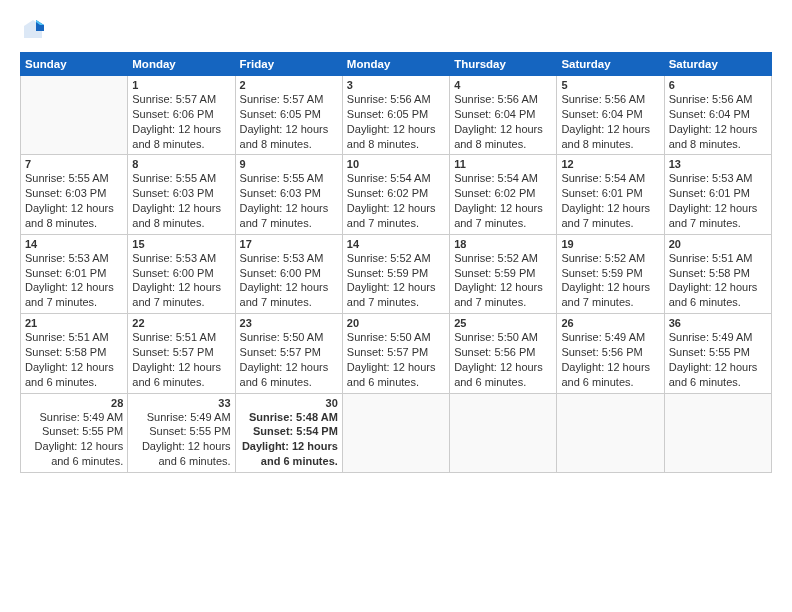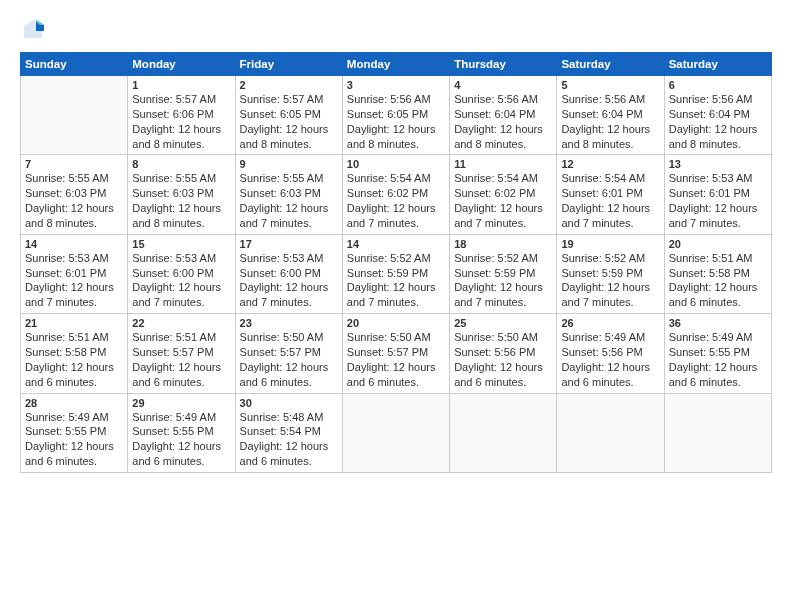--- a/index.html
+++ b/index.html
@@ -86,20 +86,21 @@
       display: block;
       margin-bottom: 1px;
     }
     .day-info {
       font-size: 11px;
       color: #333;
       line-height: 1.35;
     }
     .last-row td {
       height: 72px;
+      text-align: right;
     }
   </style>
 </head>
 <body>
 
 <div class="page">
   <div class="header-area">
     <div class="logo">
       <div>
         <svg class="logo-icon" viewBox="0 0 22 22">
@@ -332,29 +333,29 @@
         </tr>
         <tr class="last-row">
           <td>
             <span class="day-num">28</span>
             <div class="day-info" style="white-space: pre-line;">Sunrise: 5:49 AM
 Sunset: 5:55 PM
 Daylight: 12 hours
 and 6 minutes.</div>
           </td>
           <td>
-            <span class="day-num">29</span>
+            <span class="day-num">33</span>
             <div class="day-info" style="white-space: pre-line;">Sunrise: 5:49 AM
 Sunset: 5:55 PM
 Daylight: 12 hours
 and 6 minutes.</div>
           </td>
           <td>
             <span class="day-num">30</span>
-            <div class="day-info" style="white-space: pre-line;">Sunrise: 5:48 AM
+            <div class="day-info" style="white-space: pre-line; font-weight: bold;">Sunrise: 5:48 AM
 Sunset: 5:54 PM
 Daylight: 12 hours
 and 6 minutes.</div>
           </td>
           <td class="empty"></td>
           <td class="empty"></td>
           <td class="empty"></td>
           <td class="empty"></td>
         </tr>
       </tbody>

